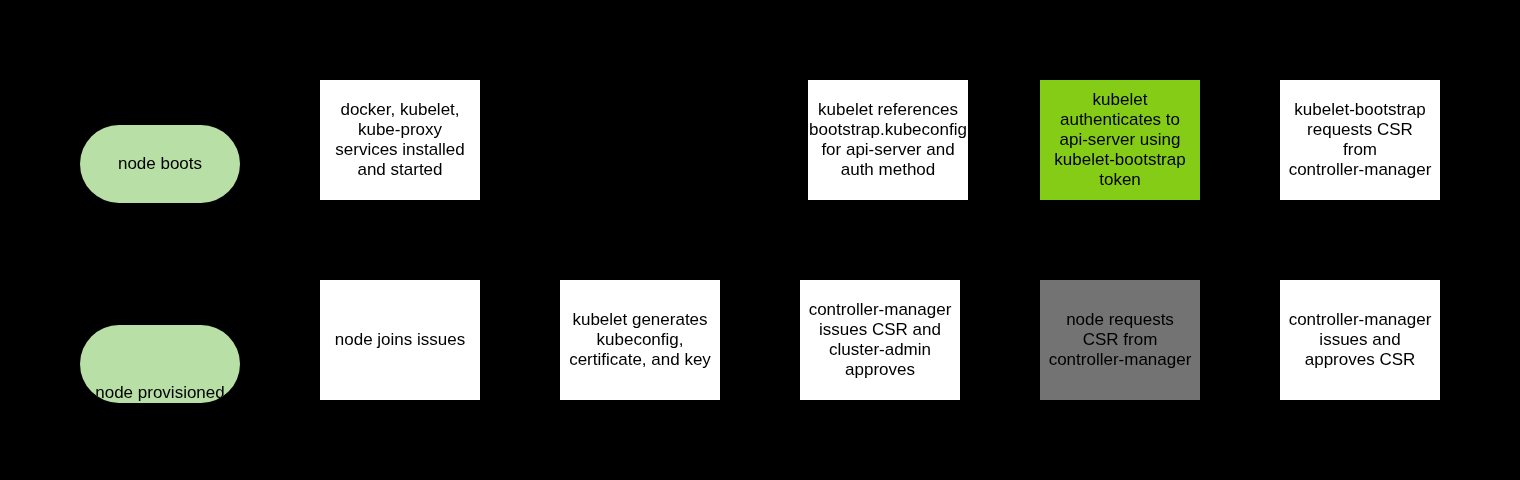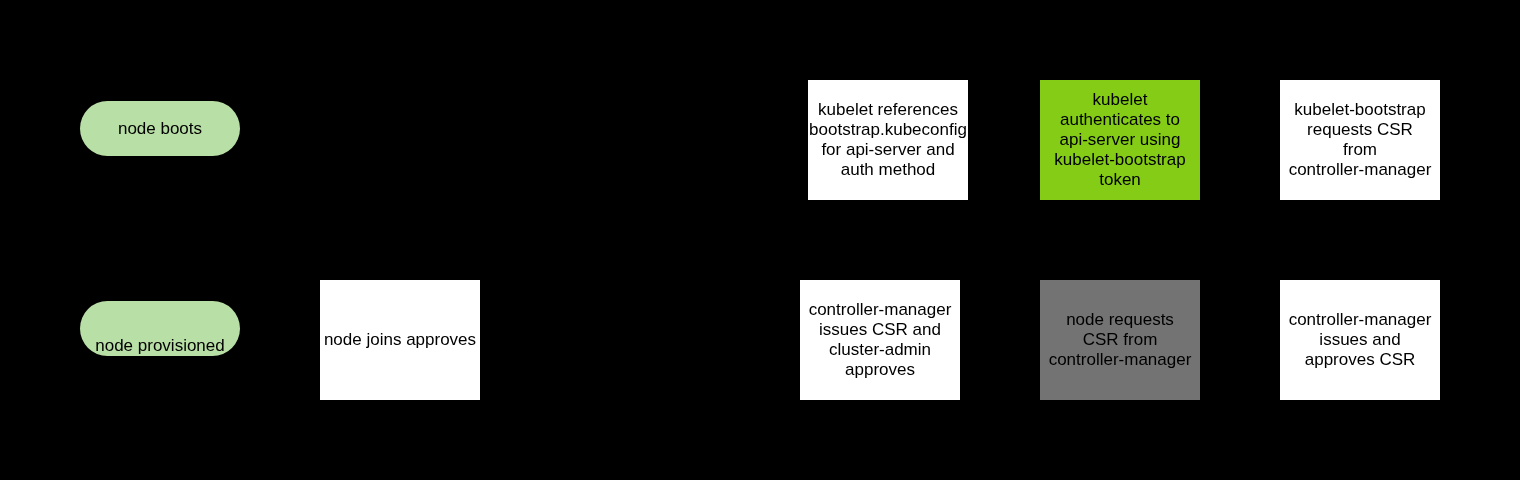--- a/index.html
+++ b/index.html
@@ -29,22 +29,23 @@
   .node .label {
     white-space: pre-line;
     flex: 0 0 auto;
   }
   .rect {
     width: 160px;
     height: 120px;
   }
   .pill {
     width: 160px;
-    height: 55px;
+    height: 78px;
     border-radius: 39px;
+    margin-top: 24px;
   }
   .diamond {
     width: 160px;
     height: 118px;
     clip-path: polygon(50% 0, 100% 50%, 50% 100%, 0 50%);
   }
   
   .c1 { left: 80px; }
   .c2 { left: 320px; }
   .c3 { left: 560px; }
@@ -59,20 +60,26 @@
 </style>
 </head>
 <body>
 
 <div class="canvas" style="background: rgb(0, 0, 0);">
 
   <div class="node pill c1 r1" style="background-color: rgb(184, 223, 165);">
     <span class="label">node boots</span>
   </div>
 
+  <div class="node rect c2 r1" style="background-color: rgb(255, 255, 255);">
+    <span class="label">docker, kubelet,
+kube-proxy
+services installed
+and started</span>
+  </div>
 
 
   <div class="node rect c4 r1" style="background-color: rgb(255, 255, 255); margin-left: 8px;">
     <span class="label">kubelet references
 bootstrap.kubeconfig
 for api-server and
 auth method</span>
   </div>
 
   <div class="node rect c5 r1" style="background-color: #84cc16;">
@@ -88,23 +95,28 @@
 requests CSR
 from
 controller-manager</span>
   </div>
 
   <div class="node pill c1 r2" style="background-color: rgb(184, 223, 165); align-items: flex-end;">
     <span class="label">node provisioned</span>
   </div>
 
   <div class="node rect c2 r2" style="background-color: rgb(255, 255, 255);">
-    <span class="label">node joins approves</span>
+    <span class="label">node joins issues</span>
   </div>
 
+  <div class="node rect c3 r2" style="background-color: rgb(255, 255, 255);">
+    <span class="label">kubelet generates
+kubeconfig,
+certificate, and key</span>
+  </div>
 
   <div class="node rect c4 r2" style="background-color: rgb(255, 255, 255);">
     <span class="label">controller-manager
 issues CSR and
 cluster-admin
 approves</span>
   </div>
 
   <div class="node rect c5 r2" style="background-color: #737373;">
     <span class="label">node requests

